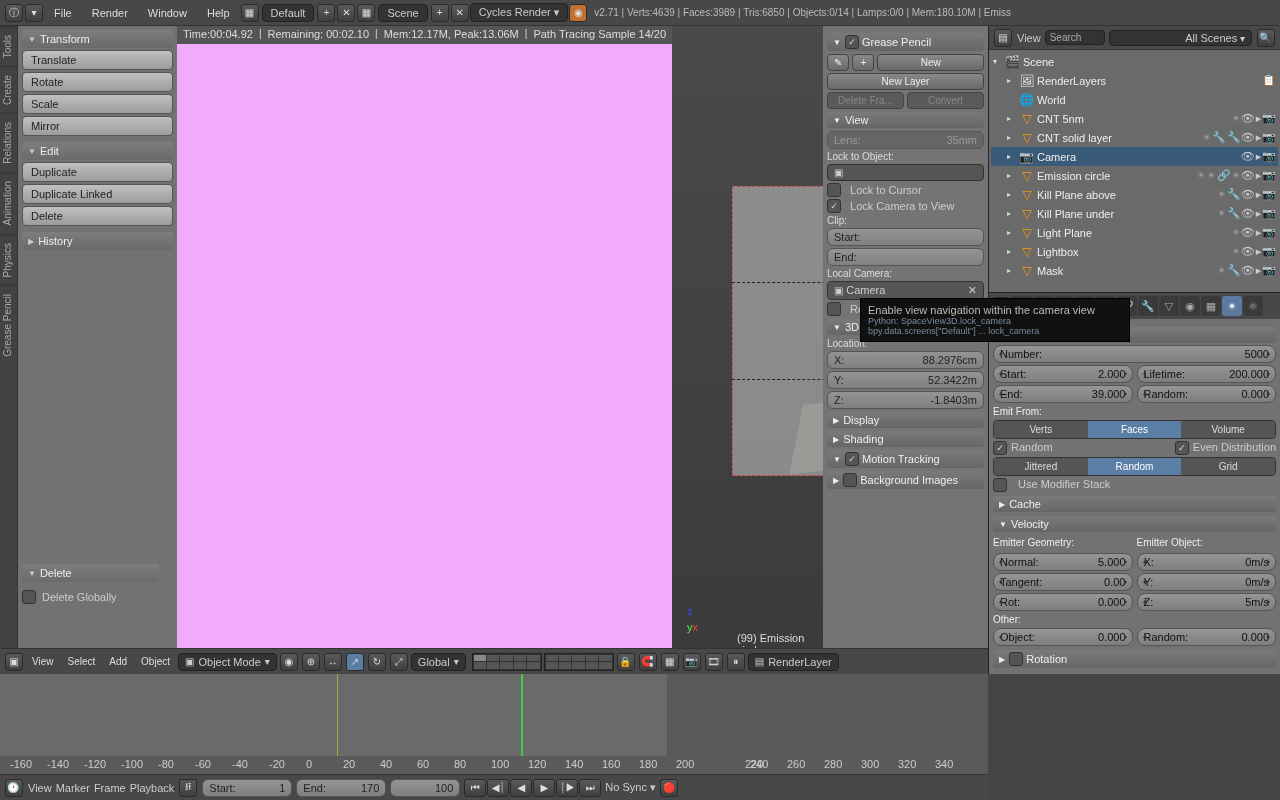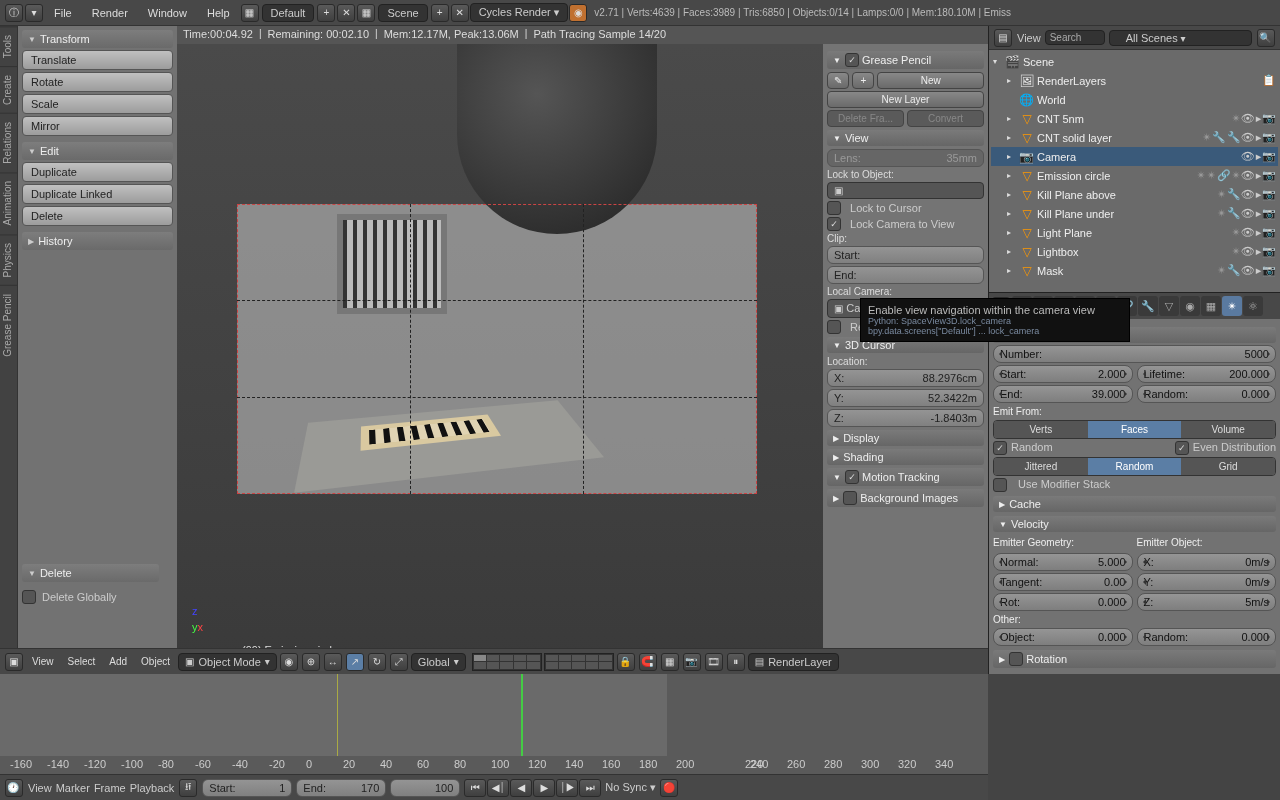--- a/index.html
+++ b/index.html
@@ -16,21 +16,21 @@
 .vtabs { width: 18px; background: #424242; display: flex; flex-direction: column; border-right: 1px solid #333; }
 .vtab { writing-mode: vertical-rl; transform: rotate(180deg); padding: 8px 2px; color: #aaa; font-size: 10px; border-bottom: 1px solid #333; cursor: pointer; }
 
 .left-panel { width: 159px; background: #727272; padding: 4px; overflow: hidden; }
 .panel-section { margin-bottom: 6px; }
 .panel-header { background: linear-gradient(#7d7d7d,#6a6a6a); padding: 3px 6px; color: #eee; font-size: 11px; border-radius: 3px; cursor: pointer; display: flex; align-items: center; }
 .panel-header::before { content: "▼"; font-size: 8px; margin-right: 4px; color: #ccc; }
 .panel-header.collapsed::before { content: "▶"; }
 .pbtn { background: linear-gradient(#c0c0c0,#9c9c9c); border: 1px solid #555; border-radius: 4px; padding: 3px 8px; margin: 2px 0; color: #222; cursor: pointer; display: block; width: 100%; text-align: left; font-size: 11px; }
 
-.viewport { flex: 1; background: #f0abfc; position: relative; display: flex; flex-direction: column; }
+.viewport { flex: 1; background: #f0abfc; position: relative; display: flex; flex-direction: row; }
 .vp-header { height: 18px; background: #555; color: #ddd; font-size: 10px; padding: 2px 6px; display: flex; gap: 6px; }
 .vp-main { flex: 1; position: relative; overflow: hidden; background: linear-gradient(#4a4a4a 0%, #3a3a3a 100%); }
 .camera-frame { position: absolute; left: 60px; top: 160px; width: 520px; height: 290px; border: 1px dashed #c44; }
 .passepartout { position: absolute; left: 60px; top: 160px; width: 520px; height: 290px; background: rgba(200,200,200,0.55); }
 .vp-thirds-h { position: absolute; left: 60px; width: 520px; border-top: 1px dashed #222; }
 .vp-thirds-v { position: absolute; top: 160px; height: 290px; border-left: 1px dashed #222; }
 .lens { position: absolute; left: 280px; top: -10px; width: 200px; height: 200px; background: radial-gradient(circle at 40% 30%, #555, #222); border-radius: 0 0 100px 100px; }
 .grid-plane { position: absolute; left: 130px; top: 340px; width: 280px; height: 110px; background: #9a9a96; transform: perspective(400px) rotateX(55deg) rotateZ(-10deg); }
 .grate1 { position: absolute; left: 160px; top: 170px; width: 110px; height: 100px; background: repeating-linear-gradient(90deg,#333 0 4px,#bbb 4px 10px); border: 6px solid #777; }
 .grate2 { position: absolute; left: 185px; top: 367px; width: 135px; height: 40px; transform: perspective(300px) rotateX(55deg) rotateZ(-10deg); background: repeating-linear-gradient(90deg,#111 0 6px,#e0d3b3 6px 14px); border: 8px solid #d9c9a0; }
@@ -51,21 +51,21 @@
 .graybtn { background: linear-gradient(#888,#6a6a6a); border: 1px solid #444; border-radius: 4px; padding: 2px 6px; color: #eee; flex: 1; text-align: center; cursor: pointer; font-size: 10px; }
 .graybtn.disabled { color: #888; background: #5a5a5a; }
 .checkbox { width: 14px; height: 14px; background: #555; border: 1px solid #333; border-radius: 3px; display: inline-flex; align-items: center; justify-content: center; font-size: 9px; color: #ddd; cursor: pointer; }
 .checkbox.on::after { content: "✓"; }
 
 
 .right-col { width: 292px; background: #454545; display: flex; flex-direction: column; border-left: 1px solid #222; }
 .outliner { height: 300px; display: flex; flex-direction: column; border-bottom: 1px solid #222; }
 .out-head { height: 24px; background: #484848; display: flex; align-items: center; padding: 0 4px; gap: 4px; border-bottom: 1px solid #333; }
 .search { flex: 0 0 60px; background: #333; border: 1px solid #222; border-radius: 4px; padding: 1px 4px; color: #aaa; font-size: 10px; }
-.scenesel { background: #333; border: 1px solid #222; border-radius: 4px; padding: 1px 16px; color: #ccc; font-size: 10px; flex: 1; }
+.scenesel { background: #333; border: 1px solid #222; border-radius: 4px; padding: 1px 6px; color: #ccc; font-size: 10px; flex: 1; text-align: right; }
 .out-tree { flex: 1; background: #6a6a6a; overflow-y: auto; padding: 2px; }
 .tree-row { display: flex; align-items: center; padding: 1px 2px; color: #eee; font-size: 11px; height: 19px; }
 .tree-row.sel { background: #3a5a7a; }
 .tree-row .indent { display: inline-block; }
 .tree-row .expand { width: 12px; font-size: 8px; color: #ddd; cursor: pointer; }
 .tree-row .oicon { width: 16px; height: 16px; display: inline-flex; align-items: center; justify-content: center; margin-right: 2px; font-size: 12px; }
 .tree-row .oname { flex: 1; }
 .tree-row .licons { display: flex; gap: 1px; font-size: 10px; color: #999; }
 .tree-row .ricons { display: flex; gap: 1px; font-size: 10px; color: #ccc; }
 .ico-mesh { color: #f90; }

